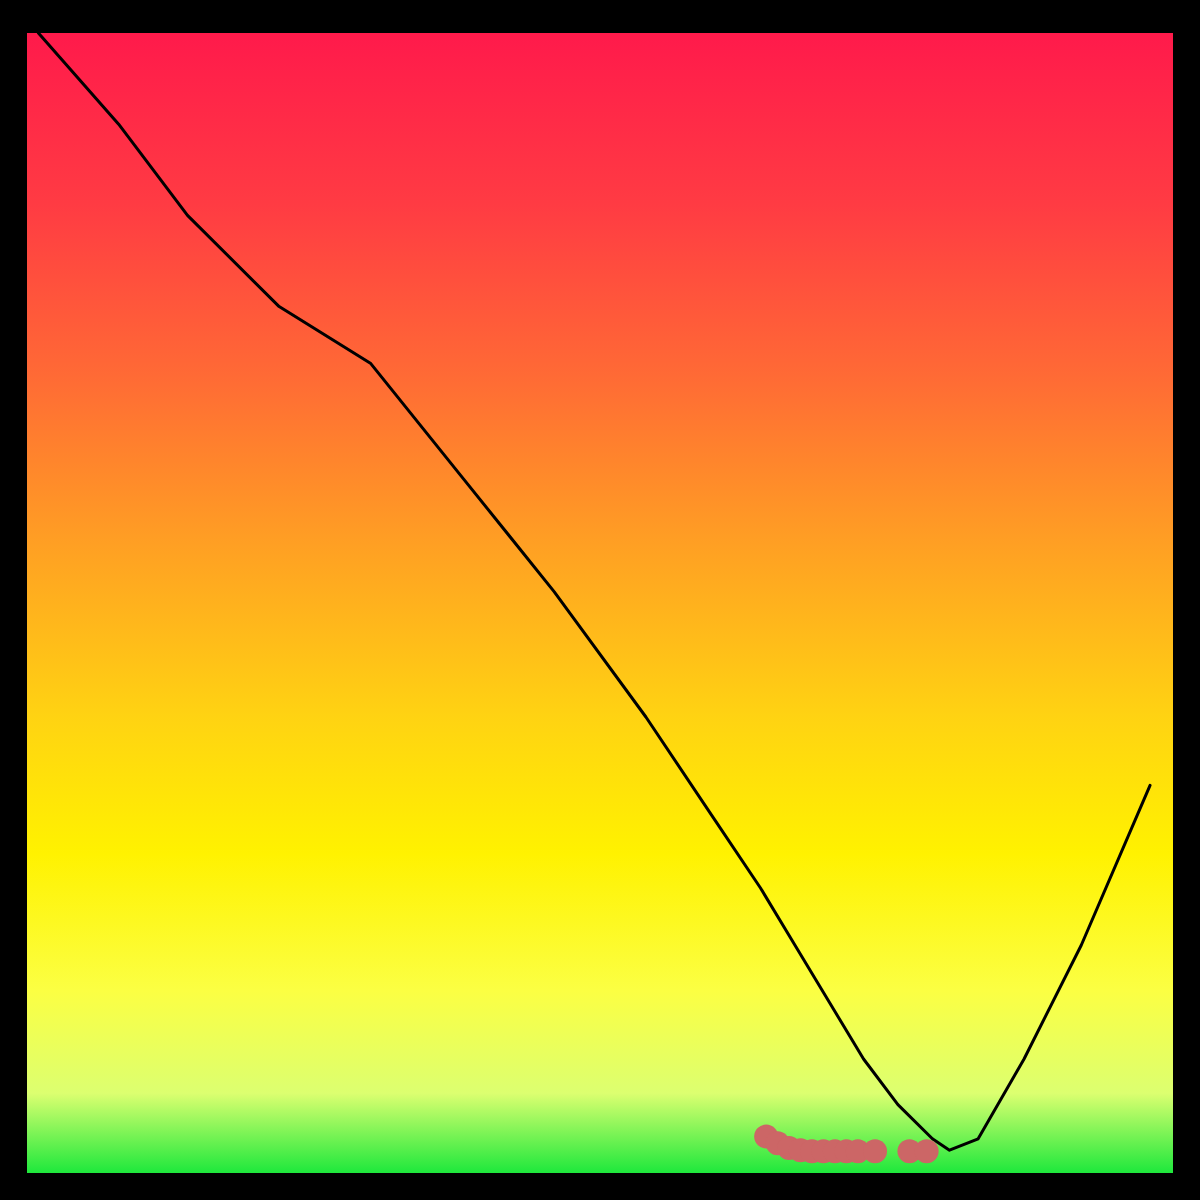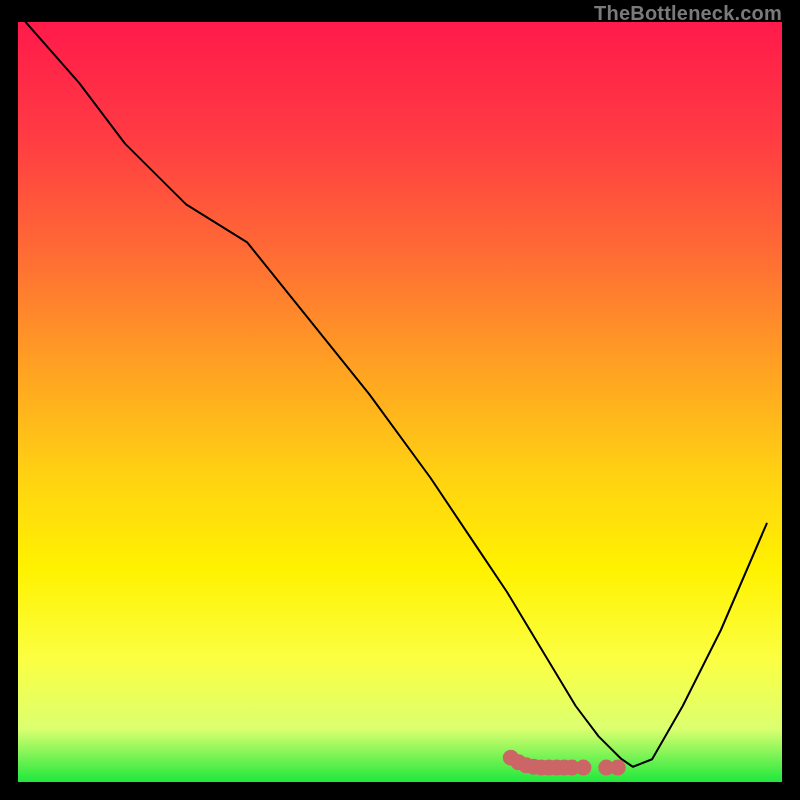--- a/index.html
+++ b/index.html
@@ -28,21 +28,20 @@
     top: 22px;
     width: 764px;
     height: 760px;
   }
   svg { display: block; }
 </style>
 </head>
 <body>
 
 <div class="outer">
-  <div class="attribution">TheBottleneck.com</div>
 
   <div class="plot-wrap">
     <svg id="plot-svg" width="764" height="760" viewBox="0 0 764 760">
       <defs>
         <linearGradient id="bg-grad" x1="0" y1="0" x2="0" y2="1">
             <stop offset="0%" stop-color="#ff1a4b"></stop>
             <stop offset="15%" stop-color="#ff3b43"></stop>
             <stop offset="30%" stop-color="#ff6a35"></stop>
             <stop offset="45%" stop-color="#ffa023"></stop>
             <stop offset="60%" stop-color="#ffd312"></stop>

